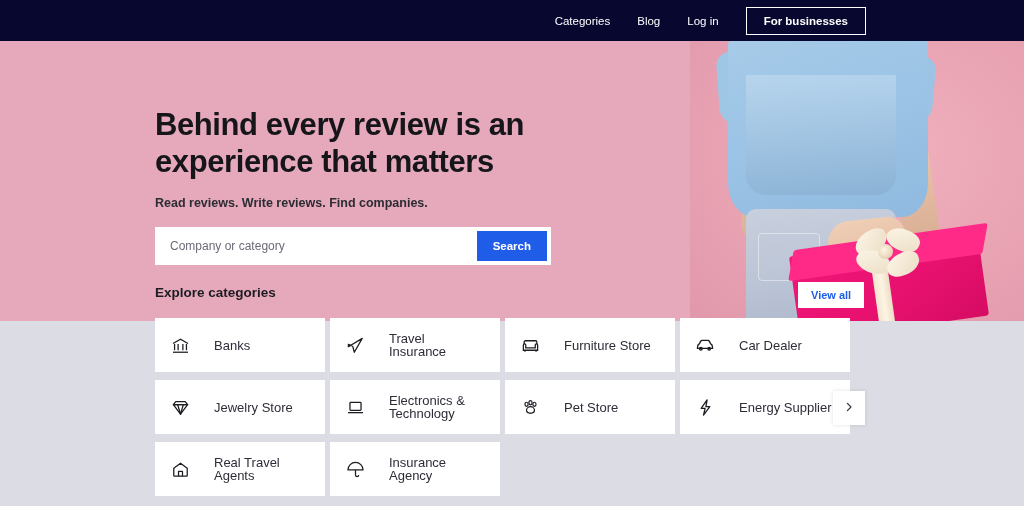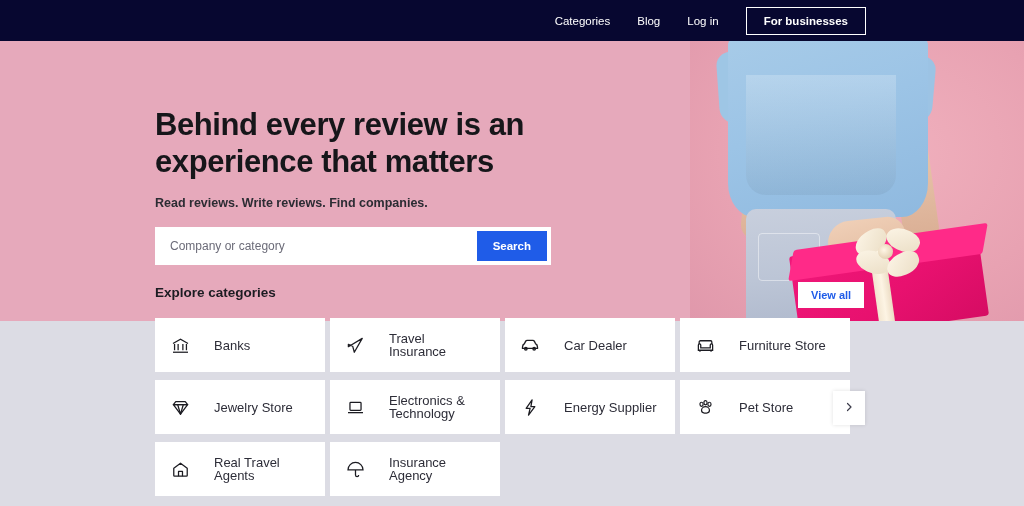--- a/index.html
+++ b/index.html
@@ -397,82 +397,82 @@
       <span class="cat-icon">
         <svg width="19" height="19" viewBox="0 0 24 24" fill="none" stroke="currentColor" stroke-width="1.6" stroke-linejoin="round">
           <path d="M3 13.5 20.5 3 10.5 20.5l-2-7.5-5.5-2.5z"></path>
         </svg>
       </span>
       <span class="cat-label">Travel Insurance</span>
     </div>
 
     <div class="cat-card">
       <span class="cat-icon">
+        <svg width="19" height="19" viewBox="0 0 24 24" fill="none" stroke="currentColor" stroke-width="1.6">
+          <path d="M4 10V7.5A1.5 1.5 0 0 1 5.5 6h13A1.5 1.5 0 0 1 20 7.5V10"></path>
+          <path d="M3 11.5a1.5 1.5 0 0 1 3 0V15h12v-3.5a1.5 1.5 0 0 1 3 0V18H3z"></path>
+          <path d="M5 18v2M19 18v2"></path>
+        </svg>
+      </span>
+      <span class="cat-label">Furniture Store</span>
+    </div>
+
+    <div class="cat-card">
+      <span class="cat-icon">
         <svg width="20" height="20" viewBox="0 0 24 24" fill="none" stroke="currentColor" stroke-width="1.6">
           <path d="M3 14.5c0-2 1-3.5 2.4-4.2l1.3-2.6c.4-.8 1.2-1.2 2-1.2h6.6c.8 0 1.6.4 2 1.2l1.3 2.6c1.4.7 2.4 2.2 2.4 4.2v1.5H3z"></path>
           <circle cx="7" cy="16.5" r="1.5"></circle>
             <circle cx="17" cy="16.5" r="1.5"></circle>
         </svg>
       </span>
       <span class="cat-label">Car Dealer</span>
     </div>
 
     <div class="cat-card">
       <span class="cat-icon">
-        <svg width="19" height="19" viewBox="0 0 24 24" fill="none" stroke="currentColor" stroke-width="1.6">
-          <path d="M4 10V7.5A1.5 1.5 0 0 1 5.5 6h13A1.5 1.5 0 0 1 20 7.5V10"></path>
-          <path d="M3 11.5a1.5 1.5 0 0 1 3 0V15h12v-3.5a1.5 1.5 0 0 1 3 0V18H3z"></path>
-          <path d="M5 18v2M19 18v2"></path>
-        </svg>
-      </span>
-      <span class="cat-label">Furniture Store</span>
-    </div>
-
-    <div class="cat-card">
-      <span class="cat-icon">
         <svg width="19" height="19" viewBox="0 0 24 24" fill="none" stroke="currentColor" stroke-width="1.6" stroke-linejoin="round">
           <path d="M3 8.5h18L12 20.5 3 8.5z"></path>
             <path d="M6 4.5h12l3 4H3z"></path>
             <path d="M8.5 8.5 12 20.5l3.5-12"></path>
         </svg>
       </span>
       <span class="cat-label">Jewelry Store</span>
     </div>
 
 
     <div class="cat-card">
       <span class="cat-icon">
         <svg width="19" height="19" viewBox="0 0 24 24" fill="none" stroke="currentColor" stroke-width="1.6">
           <rect x="5" y="5.5" width="14" height="10" rx="1"></rect>
             <path d="M2.5 18.5h19"></path>
         </svg>
       </span>
       <span class="cat-label">Electronics &amp; Technology</span>
     </div>
 
-
-    <div class="cat-card">
-      <span class="cat-icon">
-        <svg width="19" height="19" viewBox="0 0 24 24" fill="none" stroke="currentColor" stroke-width="1.6" stroke-linejoin="round">
-          <path d="M14 2.5 6.5 13h5L9.5 21.5 17.5 11h-5z"></path>
-        </svg>
-      </span>
-      <span class="cat-label">Energy Supplier</span>
-    </div>
 
     <div class="cat-card">
       <span class="cat-icon">
         <svg width="19" height="19" viewBox="0 0 24 24" fill="none" stroke="currentColor" stroke-width="1.5">
           <ellipse cx="7" cy="8" rx="2" ry="2.6"></ellipse>
             <ellipse cx="12" cy="6" rx="2" ry="2.6"></ellipse>
           <ellipse cx="17" cy="8" rx="2" ry="2.6"></ellipse>
           <path d="M12 11c3 0 5 2.2 5 4.6 0 2-1.6 3.4-3.6 3.4h-2.8C8.6 19 7 17.6 7 15.6 7 13.2 9 11 12 11z"></path>
         </svg>
       </span>
       <span class="cat-label">Pet Store</span>
+    </div>
+
+    <div class="cat-card">
+      <span class="cat-icon">
+        <svg width="19" height="19" viewBox="0 0 24 24" fill="none" stroke="currentColor" stroke-width="1.6" stroke-linejoin="round">
+          <path d="M14 2.5 6.5 13h5L9.5 21.5 17.5 11h-5z"></path>
+        </svg>
+      </span>
+      <span class="cat-label">Energy Supplier</span>
     </div>
 
     <div class="cat-card">
       <span class="cat-icon">
         <svg width="19" height="19" viewBox="0 0 24 24" fill="none" stroke="currentColor" stroke-width="1.6" stroke-linejoin="round">
           <path d="M3.5 10.5 12 4l8.5 6.5v9a1 1 0 0 1-1 1h-15a1 1 0 0 1-1-1z"></path>
           <path d="M9.5 20.5v-6h5v6"></path>
         </svg>
       </span>
       <span class="cat-label">Real Travel Agents</span>

